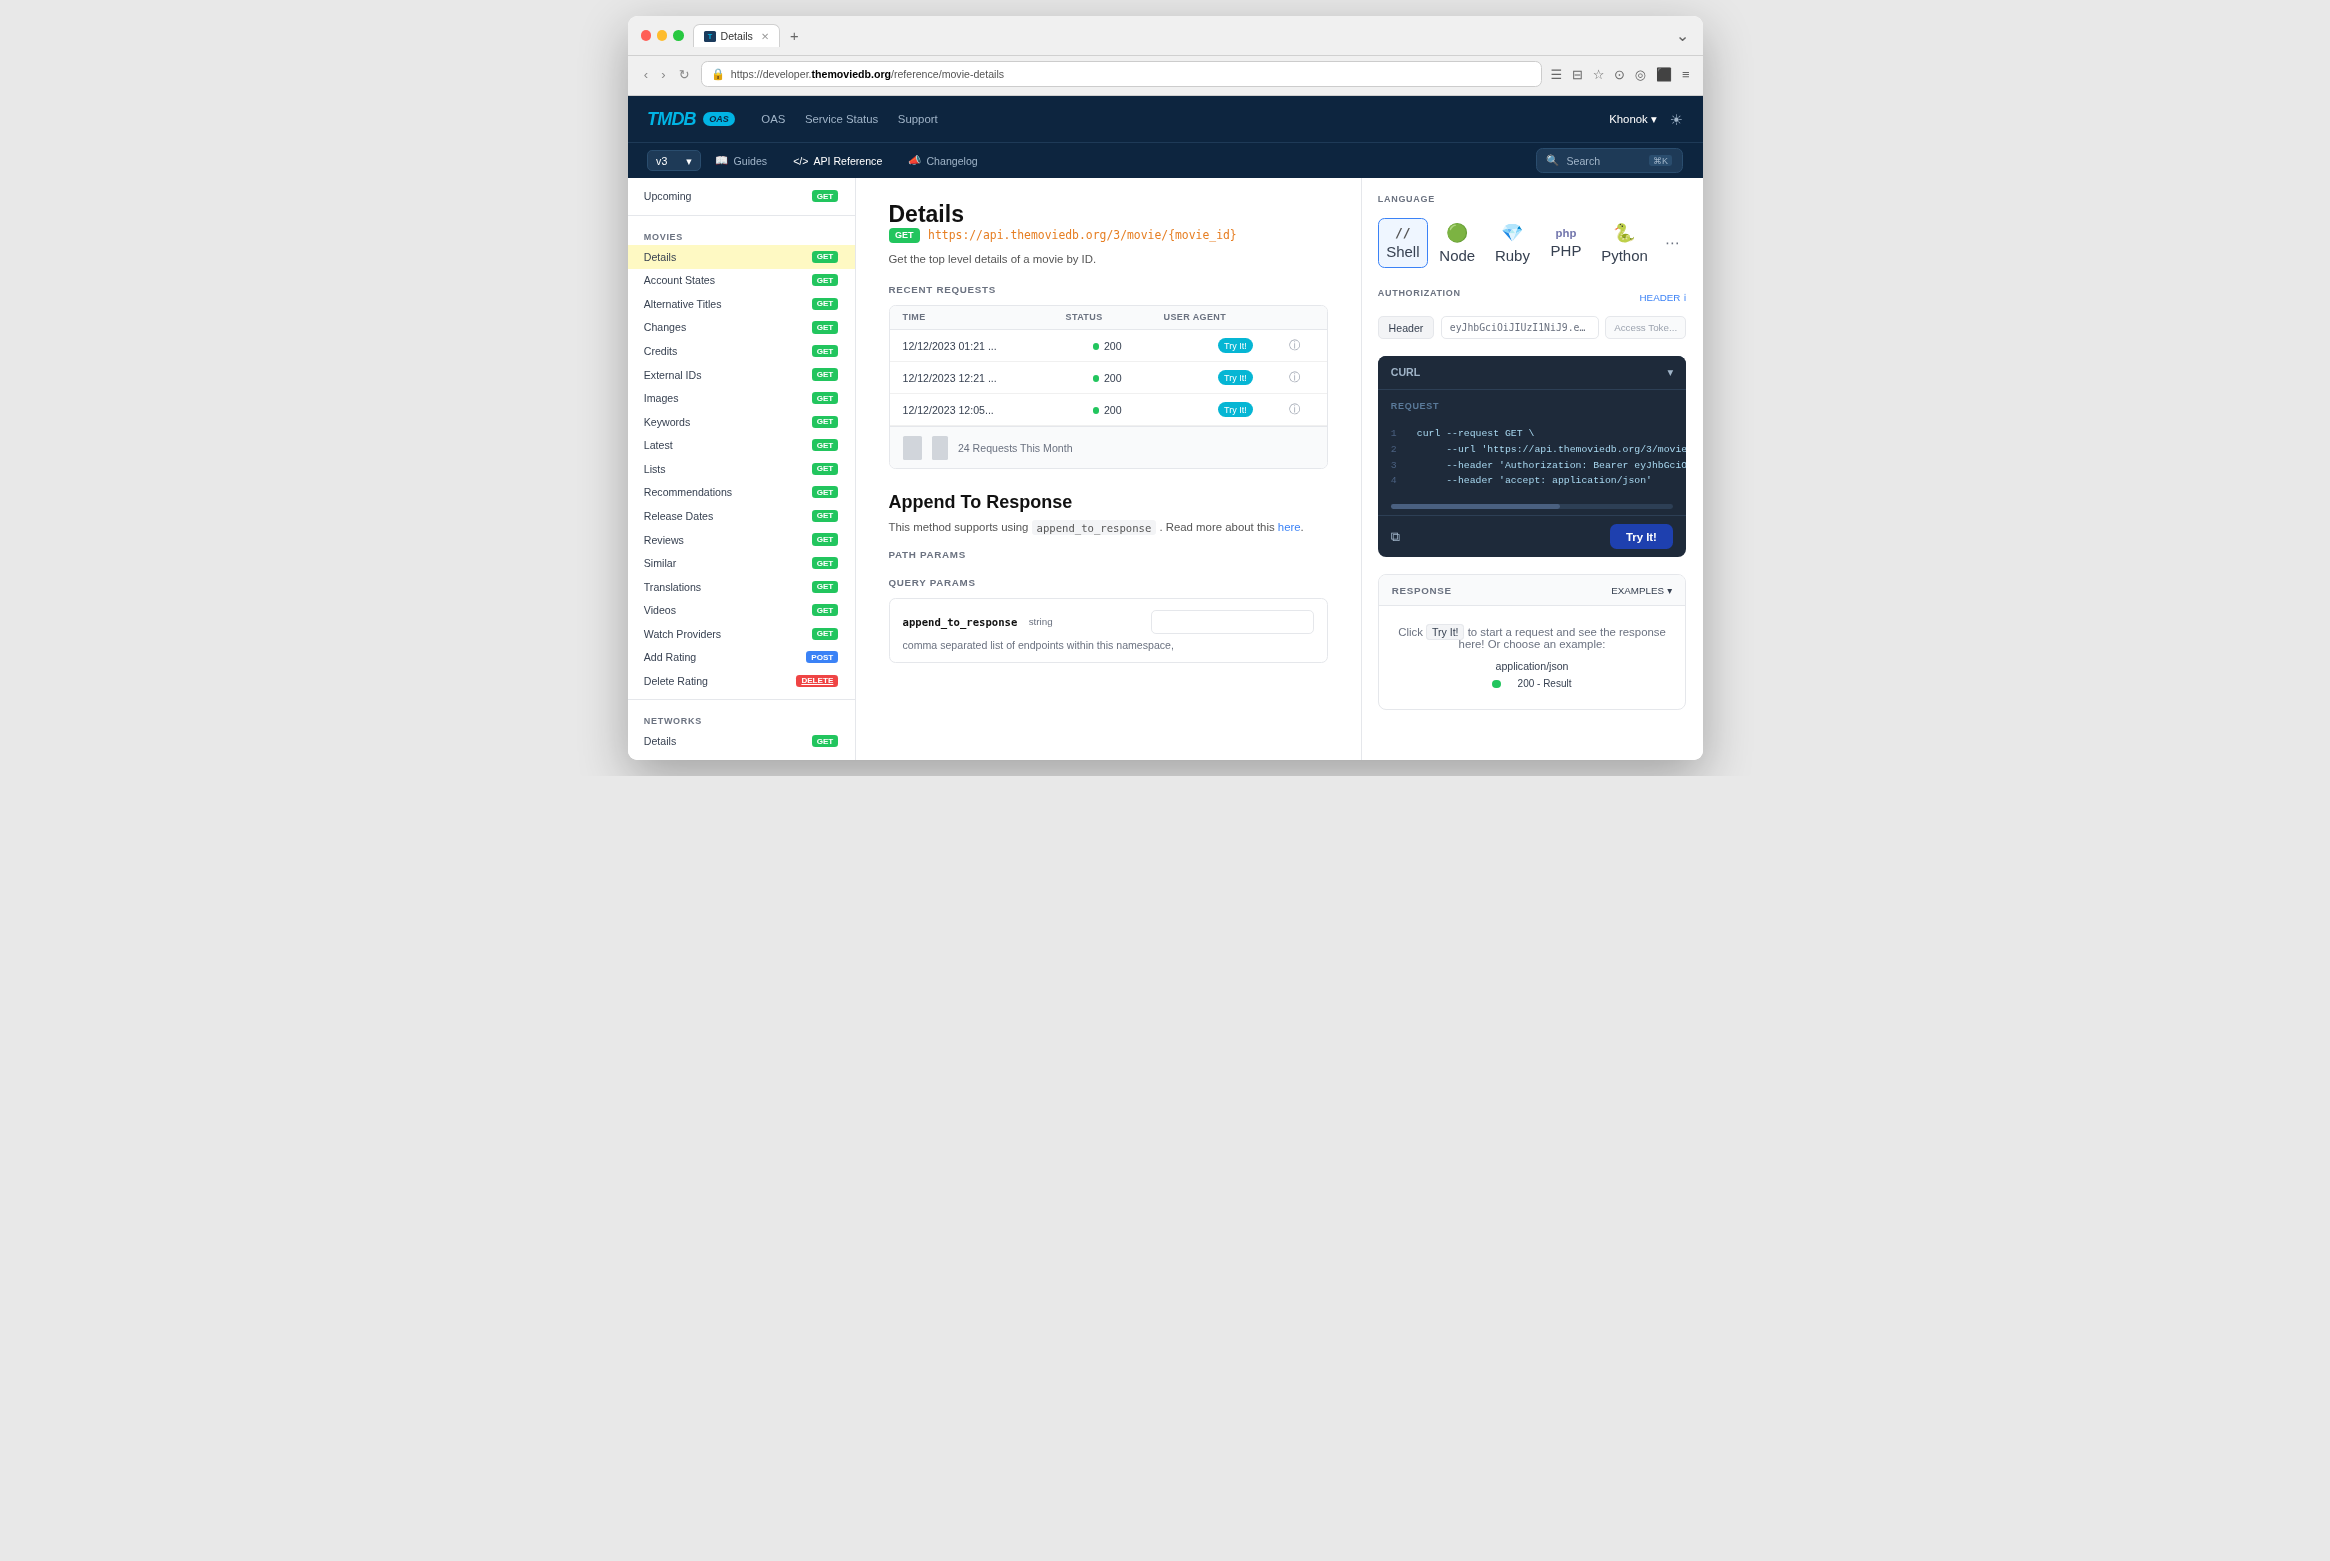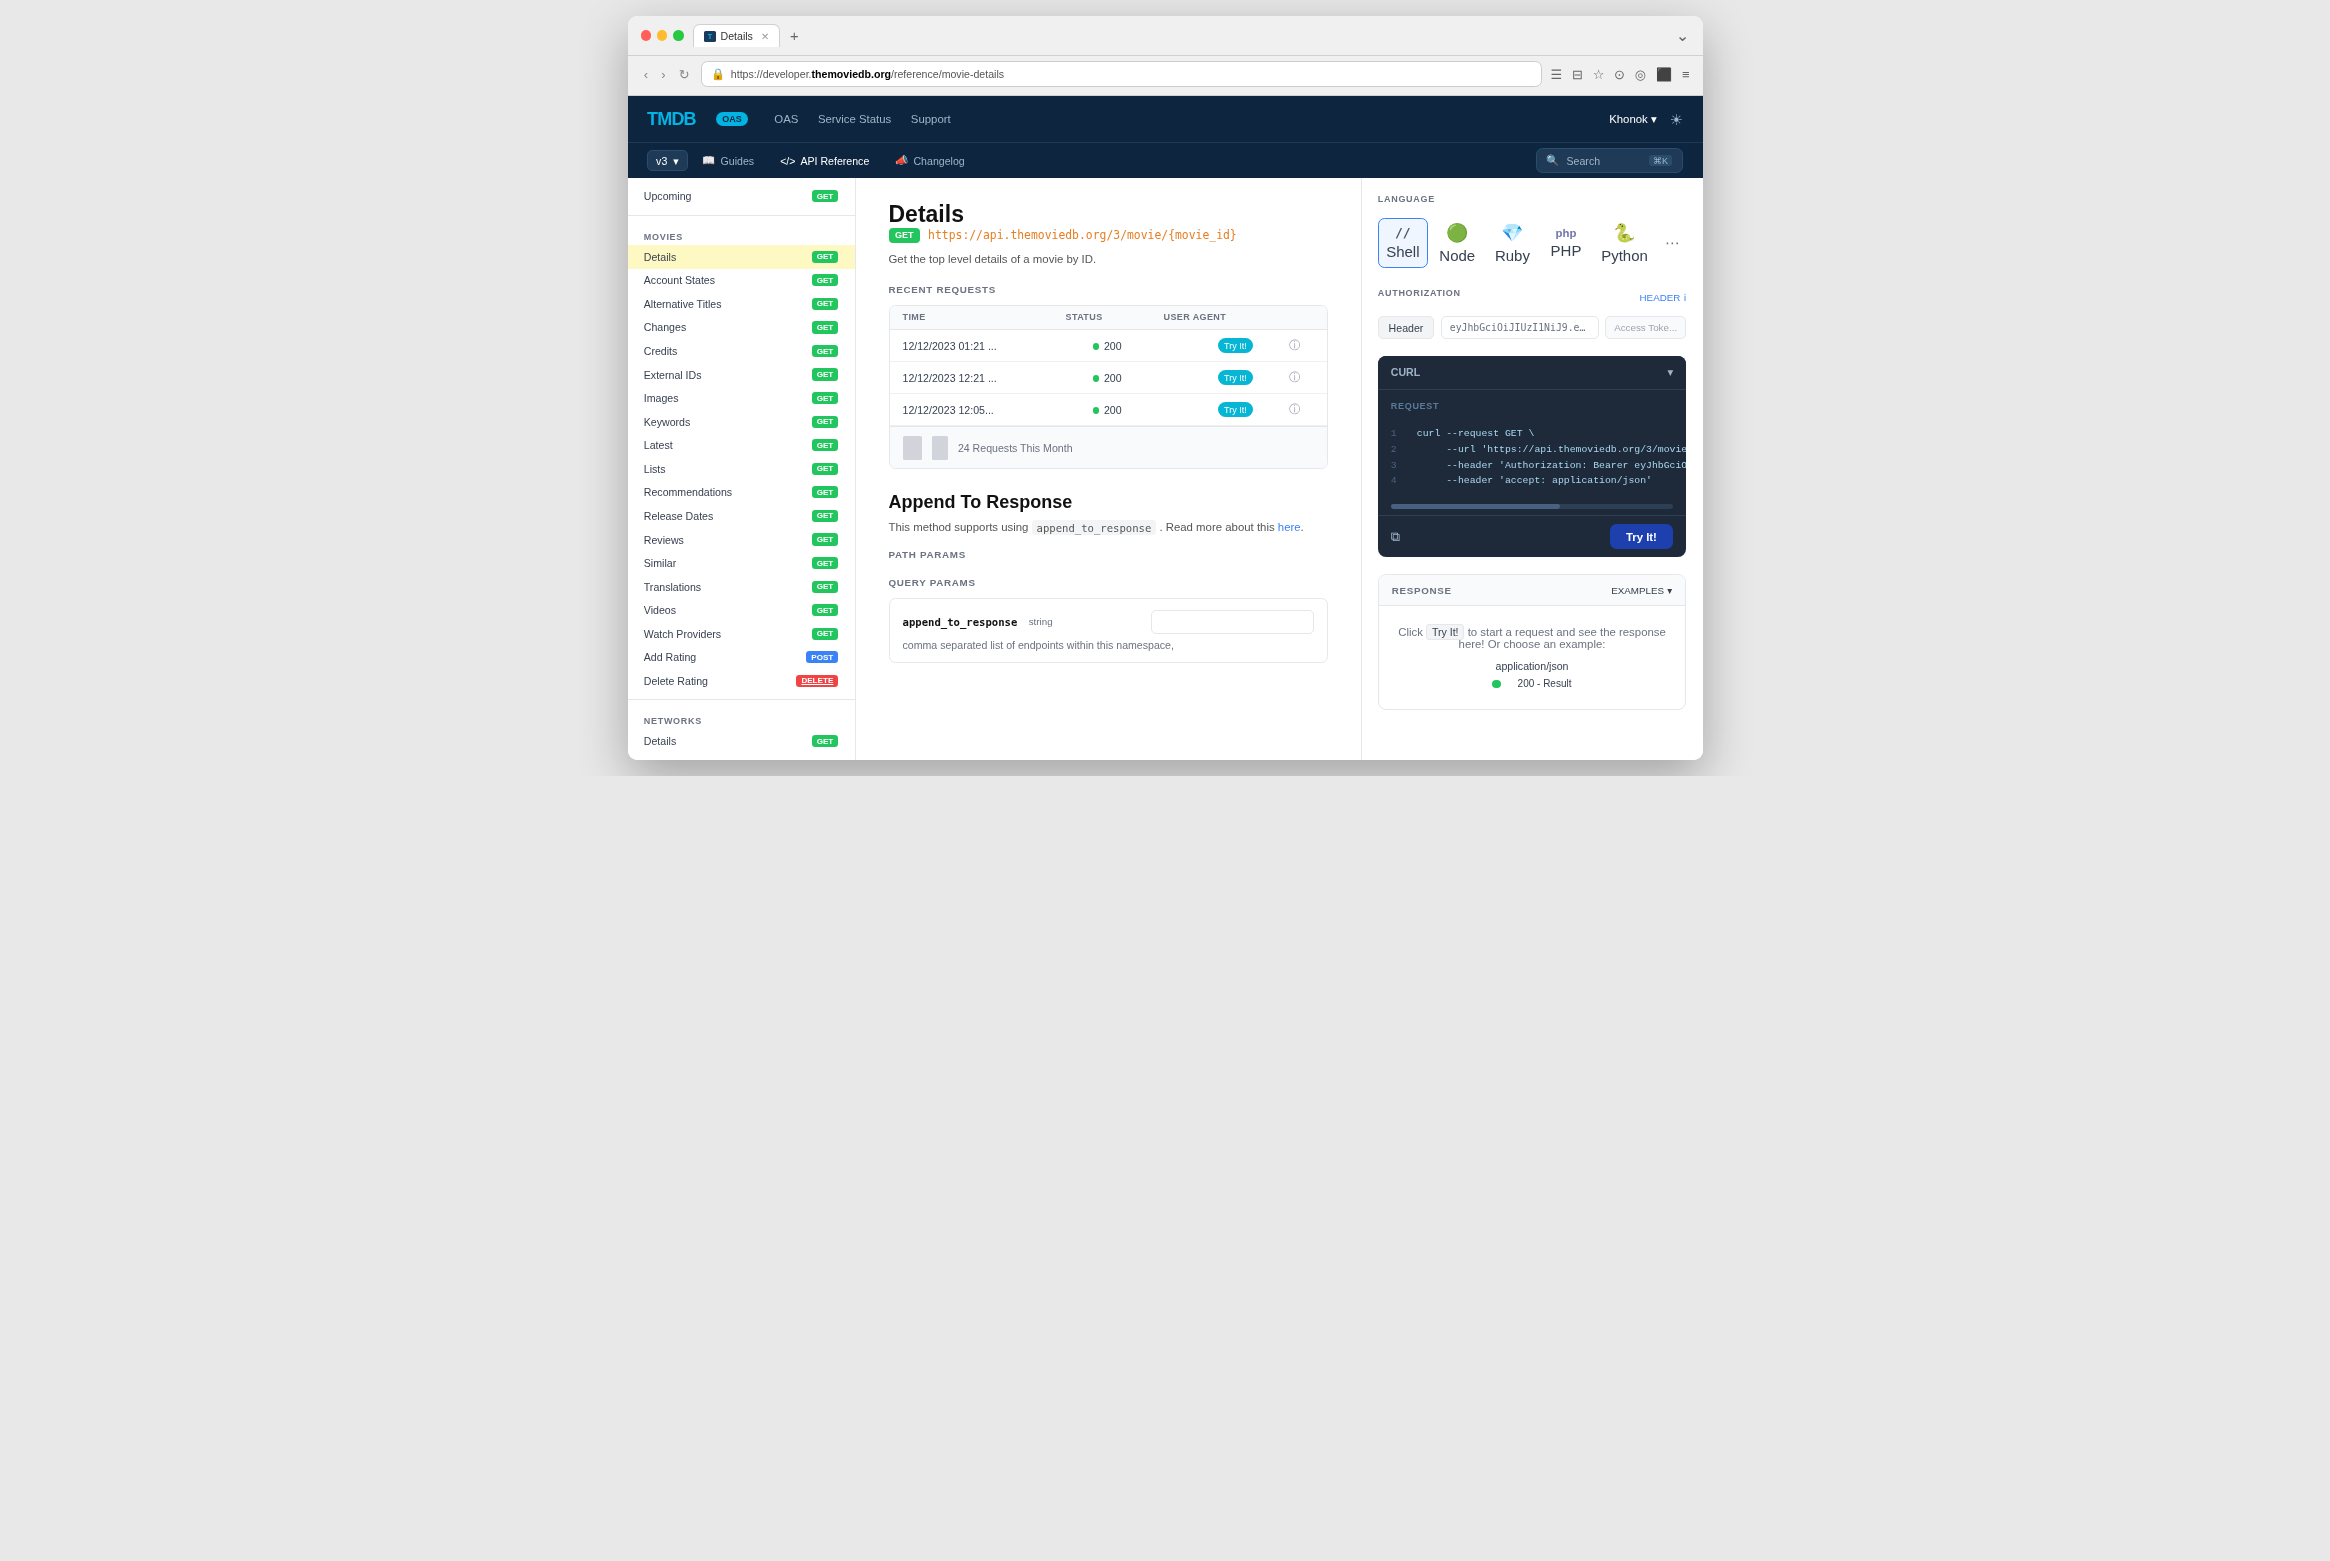--- a/index.html
+++ b/index.html
@@ -83,21 +83,21 @@
 
     
     .top-nav {
       background: #0d253f;
       display: flex;
       align-items: center;
       padding: 0 19.5px;
       height: 46px;
       gap: 26px;
     }
-    .logo { display: flex; align-items: center; gap: 20px; }
+    .logo { display: flex; align-items: center; gap: 7px; font-style: italic; }
     .logo-tmdb { color: #01b4e4; font-size: 18px; font-weight: 900; letter-spacing: -0.8px; }
     .logo-badge { background: #01b4e4; color: #0d253f; font-size: 9px; font-weight: 700; padding: 1.6px 6.5px; border-radius: 8.1px; }
     .top-nav-links { display: flex; gap: 19.5px; }
     .top-nav-link { color: #a0b4c8; font-size: 11.4px; cursor: pointer; }
     .top-nav-right { margin-left: auto; display: flex; align-items: center; gap: 13px; }
     .user-menu { color: #fff; font-size: 11.4px; display: flex; align-items: center; gap: 3.3px; cursor: pointer; }
     .sun-icon { color: #a0b4c8; font-size: 14.7px; cursor: pointer; }
 
     
     .secondary-nav {
@@ -112,21 +112,21 @@
     .version-select {
       background: #1e3a57;
       border: 0.8px solid #2a4d6e;
       color: #fff;
       padding: 3.3px 8.1px;
       border-radius: 4.9px;
       font-size: 10.6px;
       cursor: pointer;
       display: flex;
       align-items: center;
-      gap: 6px;
+      gap: 19px;
     }
     .nav-tab {
       color: #a0b4c8;
       padding: 4.9px 11.4px;
       font-size: 10.6px;
       cursor: pointer;
       display: flex;
       align-items: center;
       gap: 4.9px;
       border-radius: 4.9px;

